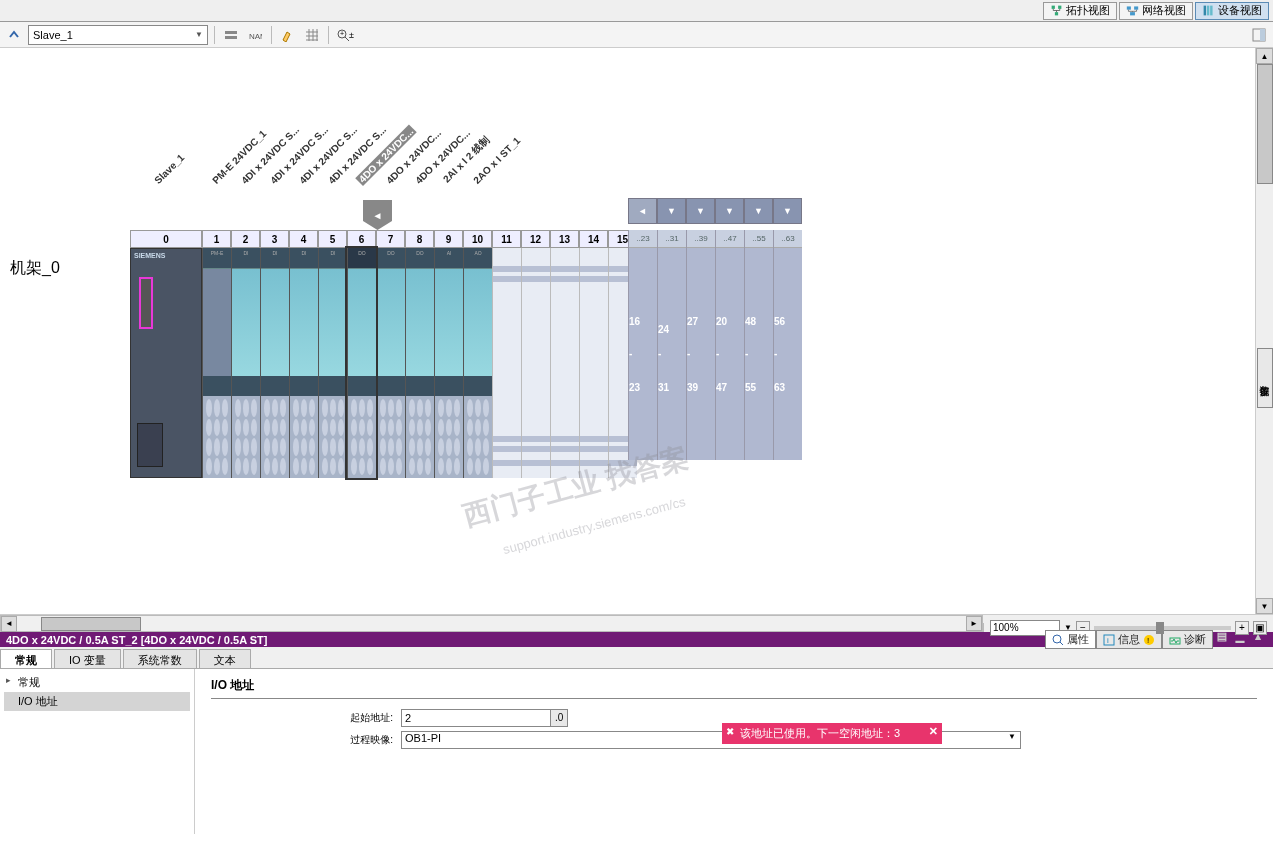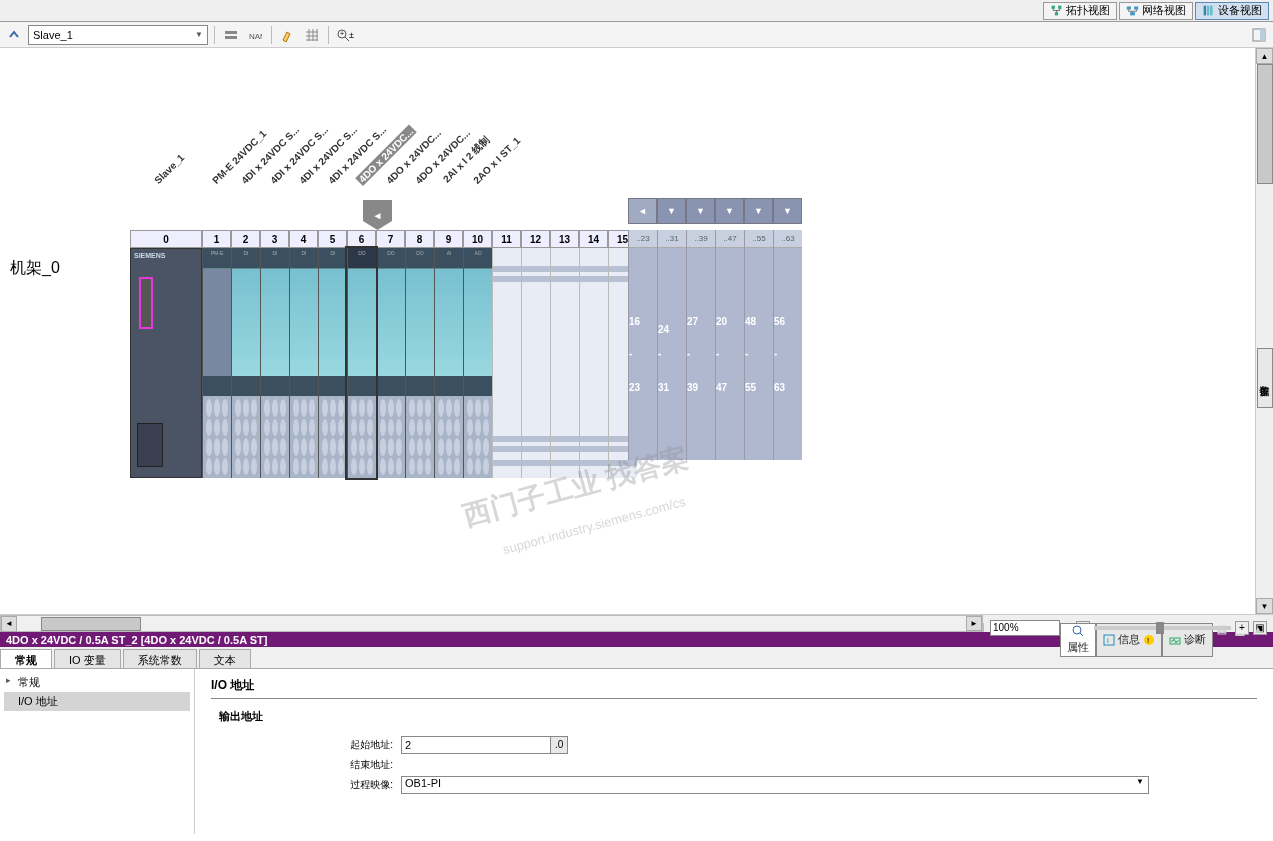--- a/index.html
+++ b/index.html
@@ -86,21 +86,21 @@
 .zoom-area { width: 290px; display: flex; align-items: center; gap: 4px; padding: 0 6px; border-left: 1px solid #bbb; margin-top: 8px; }
 .zoom-select { border: 1px solid #888; height: 16px; width: 70px; padding: 0 2px; font-size: 10px; }
 .zoom-slider { flex: 1; height: 4px; background: #ccc; position: relative; }
 .zoom-slider .zhandle { position: absolute; left: 45%; top: -4px; width: 8px; height: 12px; background: #888; }
 .zoom-btn { width:14px; height:14px; border:1px solid #999; text-align:center; line-height:11px; font-size:10px; background:#eee; }
 
 
 .prop-title { height: 15px; background: #701a75; color: #fff; display: flex; align-items: center; padding: 0 6px; font-size: 11px; font-weight: bold; }
 .prop-title-tabs { margin-left: auto; display: flex; gap: 0; }
 .pt-btn { background: #e8e8e8; color: #222; border: 1px solid #888; padding: 1px 6px; display: flex; align-items: center; gap: 3px; font-weight: normal; }
-.pt-btn.active { background: #fff; flex-direction: column; }
+.pt-btn.active { background: #fff; }
 .pt-icon { width: 12px; height: 12px; display: inline-block; }
 .pt-ctrl { width: 18px; text-align: center; color: #ccc; cursor: pointer; }
 
 
 .prop-tabs { height: 22px; background: #f0f0f0; border-bottom: 1px solid #aaa; display: flex; }
 .ptab { padding: 3px 14px; border: 1px solid #aaa; border-bottom: none; background: #e4e4e4; margin-right: 2px; font-size: 11px; margin-top: 2px; }
 .ptab.active { background: #fff; font-weight: bold; }
 
 
 .prop-body { display: flex; height: 165px; background: #fff; }
@@ -108,21 +108,21 @@
 .tree-item { padding: 2px 2px 2px 14px; position: relative; }
 .tree-item.expandable::before { content: "▸"; position: absolute; left: 2px; font-size: 9px; color: #555; }
 .tree-item.selected { background: #d4d4d4; }
 .prop-content { flex: 1; padding: 8px 16px; position: relative; }
 .pc-header { font-size: 12px; font-weight: bold; border-bottom: 1px solid #888; padding-bottom: 4px; margin-bottom: 10px; }
 .pc-sub { font-size: 11px; font-weight: bold; margin-bottom: 12px; padding-left: 8px; }
 .form-row { display: flex; align-items: center; margin-bottom: 4px; padding-left: 110px; }
 .form-label { width: 80px; text-align: right; padding-right: 8px; font-size: 10px; }
 .form-input { border: 1px solid #888; height: 18px; width: 150px; padding: 0 3px; font-size: 11px; background: #fff; }
 .form-suffix { background: #e8e8e8; border: 1px solid #888; border-left: none; height: 18px; padding: 0 4px; line-height: 16px; font-size: 10px; }
-.form-select { border: 1px solid #888; height: 18px; width: 748px; padding: 0 3px; font-size: 11px; background: #fff; position: relative; }
+.form-select { border: 1px solid #888; height: 18px; width: 620px; padding: 0 3px; font-size: 11px; background: #fff; position: relative; }
 .form-select::after { content: "▼"; position: absolute; right: 4px; font-size: 8px; }
 
 
 .err-tip { position: absolute; left: 527px; top: 54px; width: 220px; background: #e8346c; color: #fff; font-size: 11px; padding: 3px 20px 3px 18px; }
 .err-tip .x { position: absolute; right: 4px; top: 2px; cursor: pointer; font-weight: bold; }
 .err-tip::before { content: "✖"; position: absolute; left: 4px; top: 3px; font-size: 10px; }
 </style>
 </head>
 <body>
 
@@ -609,27 +609,27 @@
   <div class="ptab">文本</div>
 </div>
 
 <div class="prop-body">
   <div class="prop-tree">
     <div class="tree-item expandable">常规</div>
     <div class="tree-item selected">I/O 地址</div>
   </div>
   <div class="prop-content">
     <div class="pc-header">I/O 地址</div>
-    <div class="pc-sub">输出地址</div>
     <div class="form-row">
       <div class="form-label">起始地址:</div>
       <input class="form-input" value="2" style="">
       <div class="form-suffix">.0</div>
     </div>
     <div class="form-row">
-      <div class="form-label">结束地址:</div>
-    </div>
-    <div class="form-row">
       <div class="form-label">过程映像:</div>
       <div class="form-select"><span>OB1-PI</span></div>
     </div>
+    <div class="err-tip">
+      <span>该地址已使用。下一空闲地址：3</span>
+      <span class="x">✕</span>
+    </div>
   </div>
 </div>
 
 </body></html>

